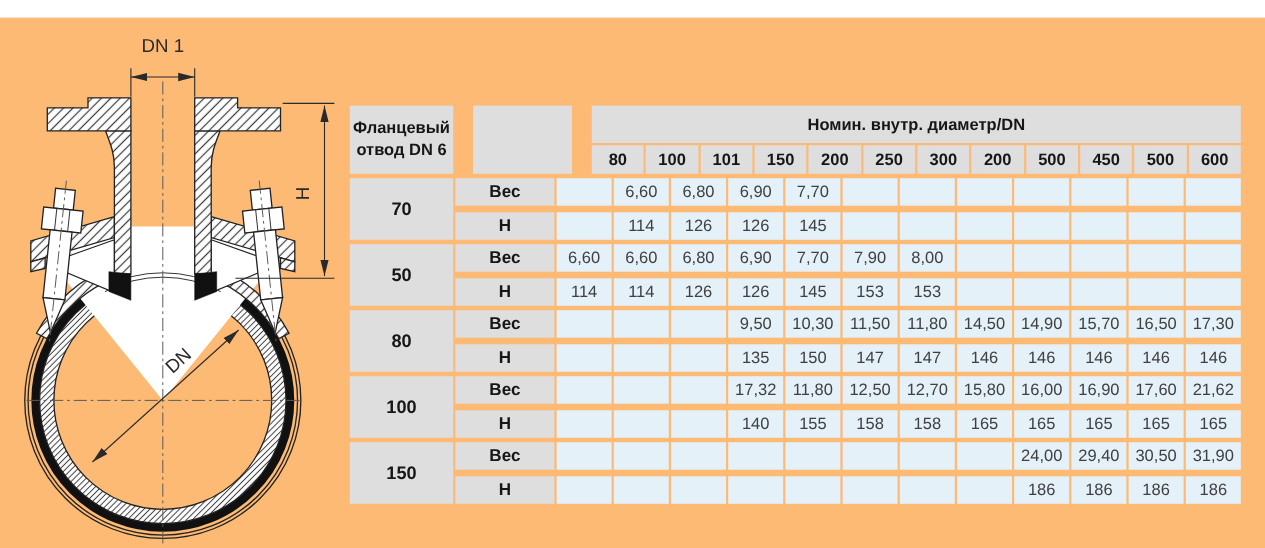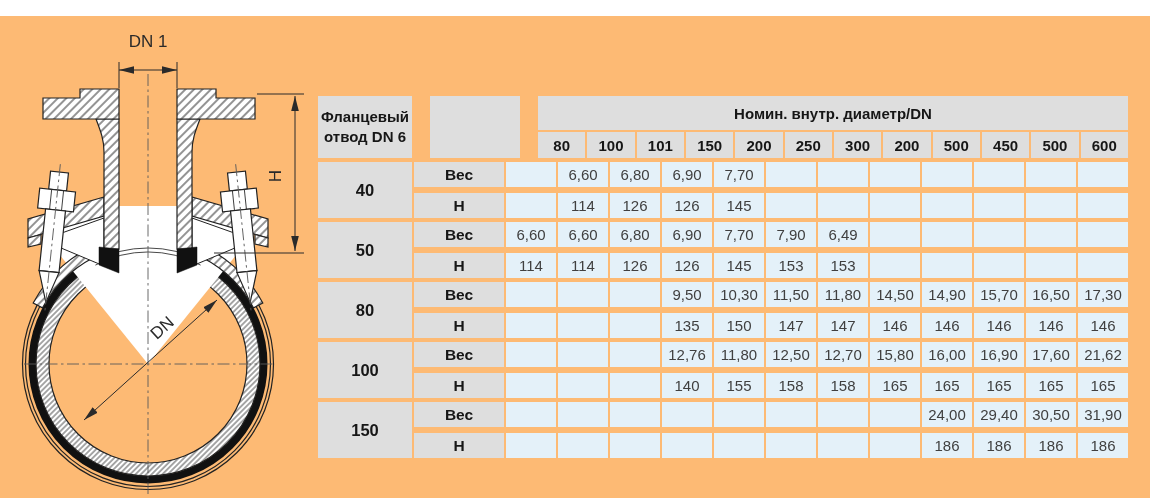--- a/index.html
+++ b/index.html
@@ -156,21 +156,21 @@
             <div class="cell gray dn-cell">200</div>
             <div class="cell gray dn-cell">500</div>
             <div class="cell gray dn-cell">450</div>
             <div class="cell gray dn-cell">500</div>
             <div class="cell gray dn-cell">600</div>
           </div>
       </div>
     </div>
 
   <div class="grp">
-        <div class="cell gray gcell">40</div>
+        <div class="cell gray gcell">70</div>
         <div class="grows">
           <div class="drow">
             <div class="cell gray lblcell">Вес</div>
             <div class="cell blue val"></div>
             <div class="cell blue val">6,60</div>
             <div class="cell blue val">6,80</div>
             <div class="cell blue val">6,90</div>
             <div class="cell blue val">7,70</div>
             <div class="cell blue val"></div>
             <div class="cell blue val"></div>
@@ -201,21 +201,21 @@
         <div class="cell gray gcell">50</div>
         <div class="grows">
           <div class="drow">
             <div class="cell gray lblcell">Вес</div>
             <div class="cell blue val">6,60</div>
             <div class="cell blue val">6,60</div>
             <div class="cell blue val">6,80</div>
             <div class="cell blue val">6,90</div>
             <div class="cell blue val">7,70</div>
             <div class="cell blue val">7,90</div>
-            <div class="cell blue val">6,49</div>
+            <div class="cell blue val">8,00</div>
             <div class="cell blue val"></div>
             <div class="cell blue val"></div>
             <div class="cell blue val"></div>
             <div class="cell blue val"></div>
             <div class="cell blue val"></div>
           </div>
           <div class="drow">
             <div class="cell gray lblcell">H</div>
             <div class="cell blue val">114</div>
             <div class="cell blue val">114</div>
@@ -268,21 +268,21 @@
         </div>
       </div>
       <div class="grp">
         <div class="cell gray gcell">100</div>
         <div class="grows">
           <div class="drow">
             <div class="cell gray lblcell">Вес</div>
             <div class="cell blue val"></div>
             <div class="cell blue val"></div>
             <div class="cell blue val"></div>
-            <div class="cell blue val">12,76</div>
+            <div class="cell blue val">17,32</div>
             <div class="cell blue val">11,80</div>
             <div class="cell blue val">12,50</div>
             <div class="cell blue val">12,70</div>
             <div class="cell blue val">15,80</div>
             <div class="cell blue val">16,00</div>
             <div class="cell blue val">16,90</div>
             <div class="cell blue val">17,60</div>
             <div class="cell blue val">21,62</div>
           </div>
           <div class="drow">

